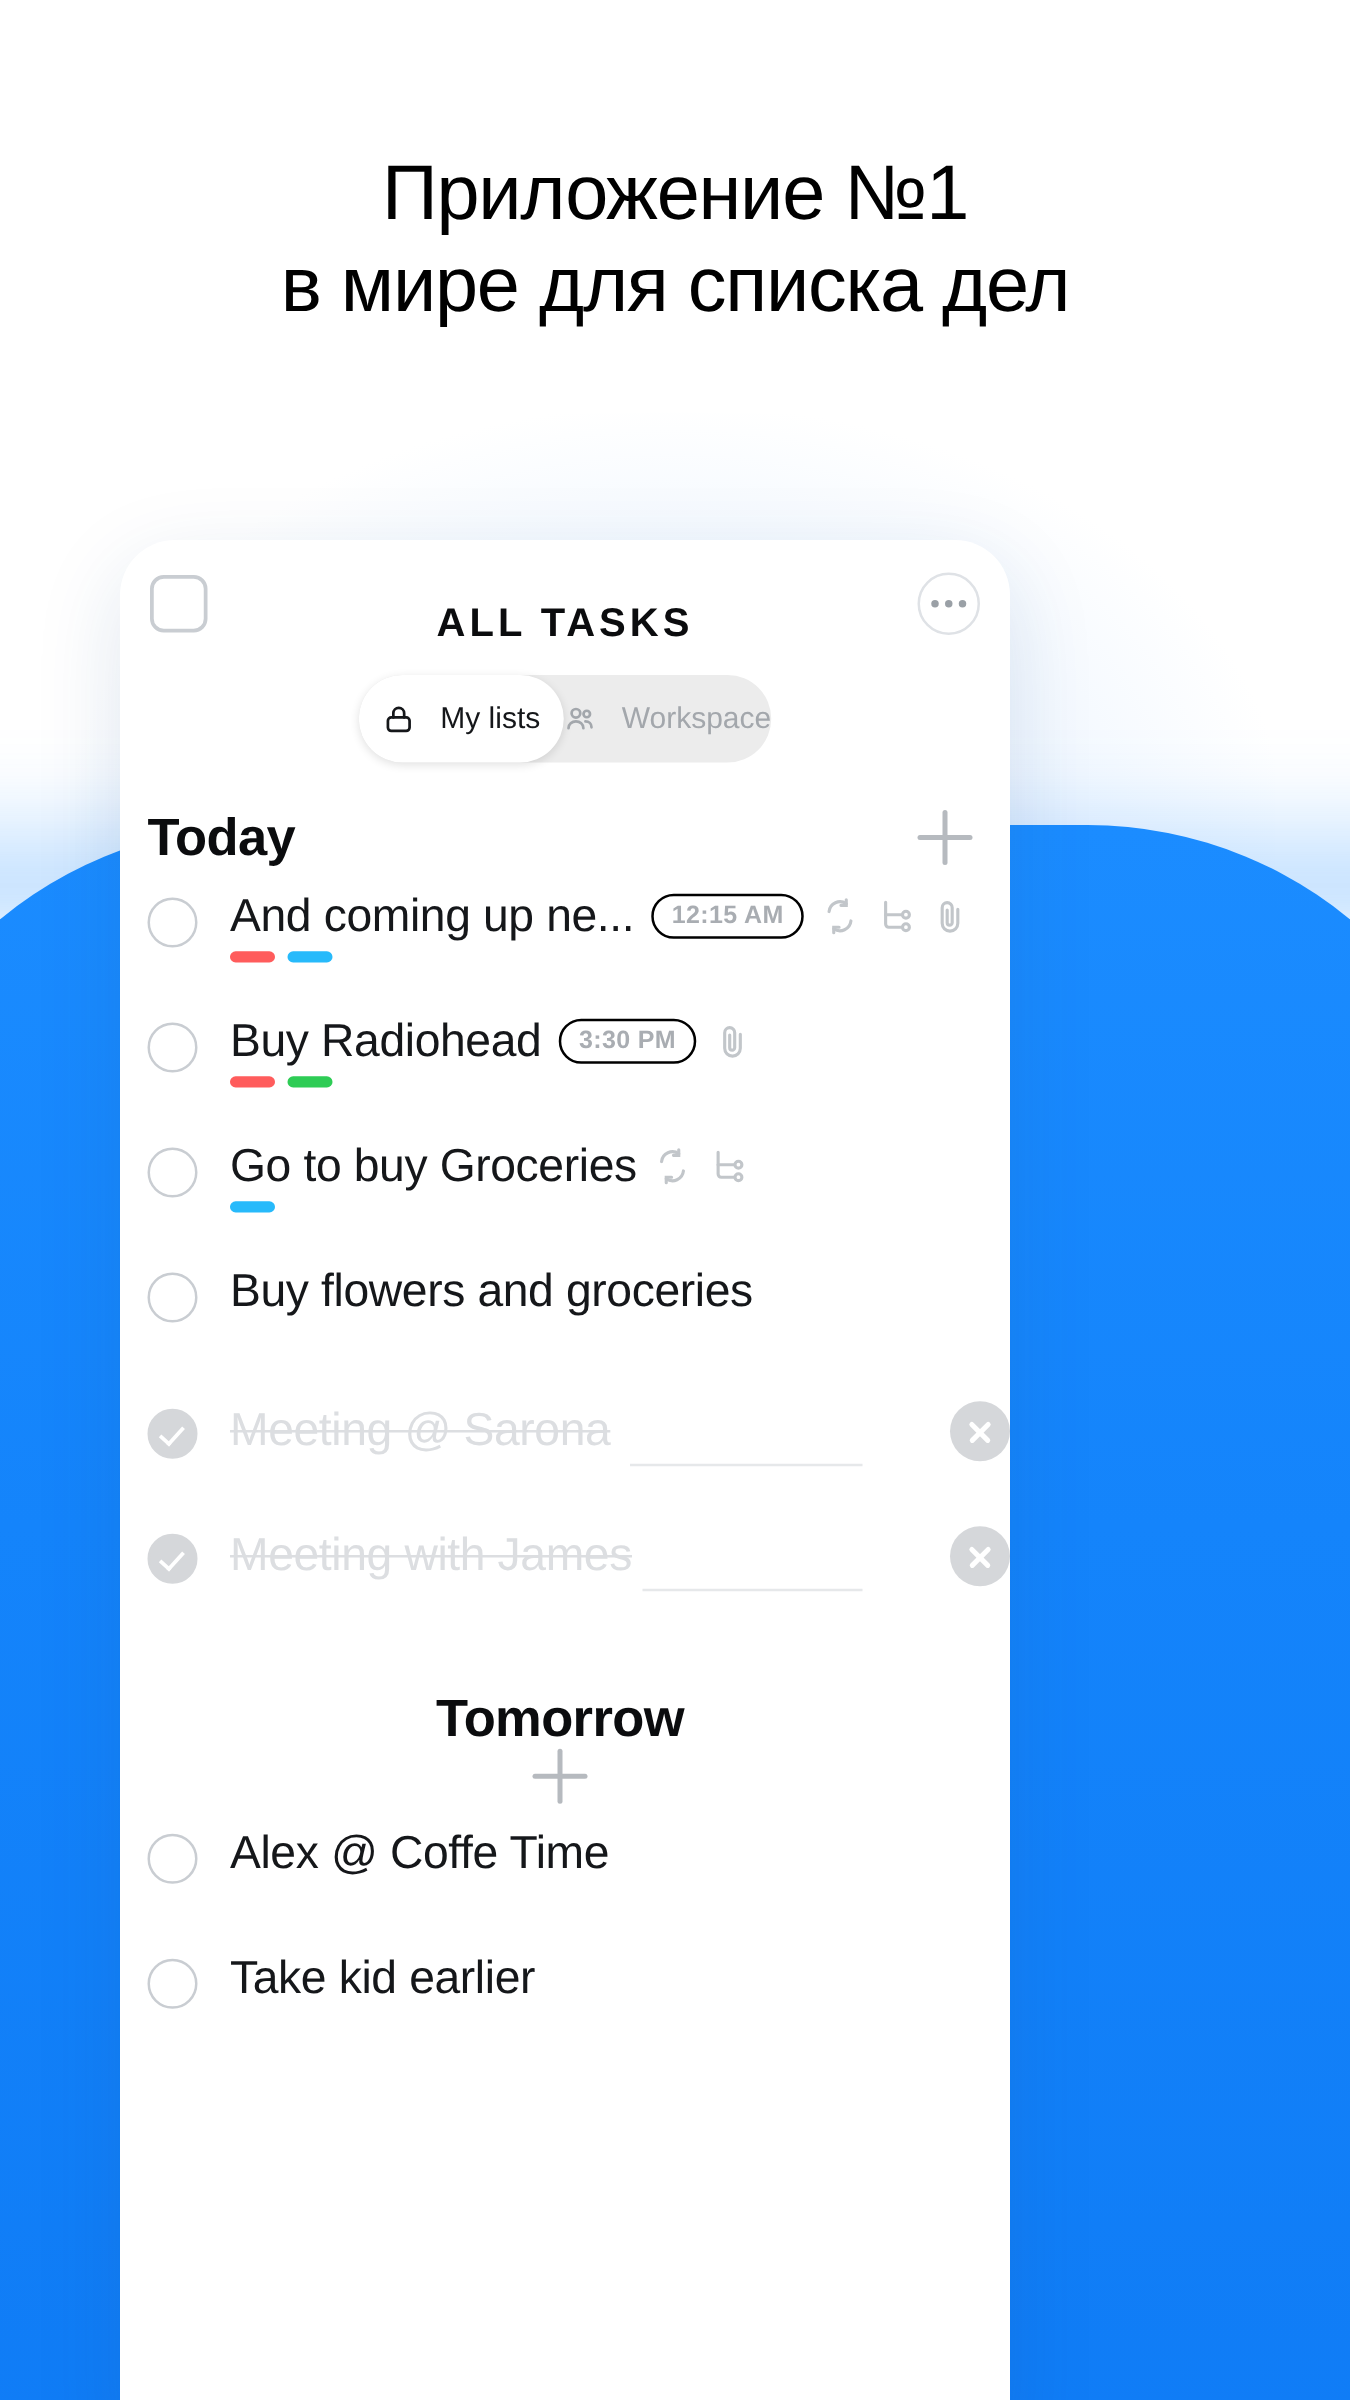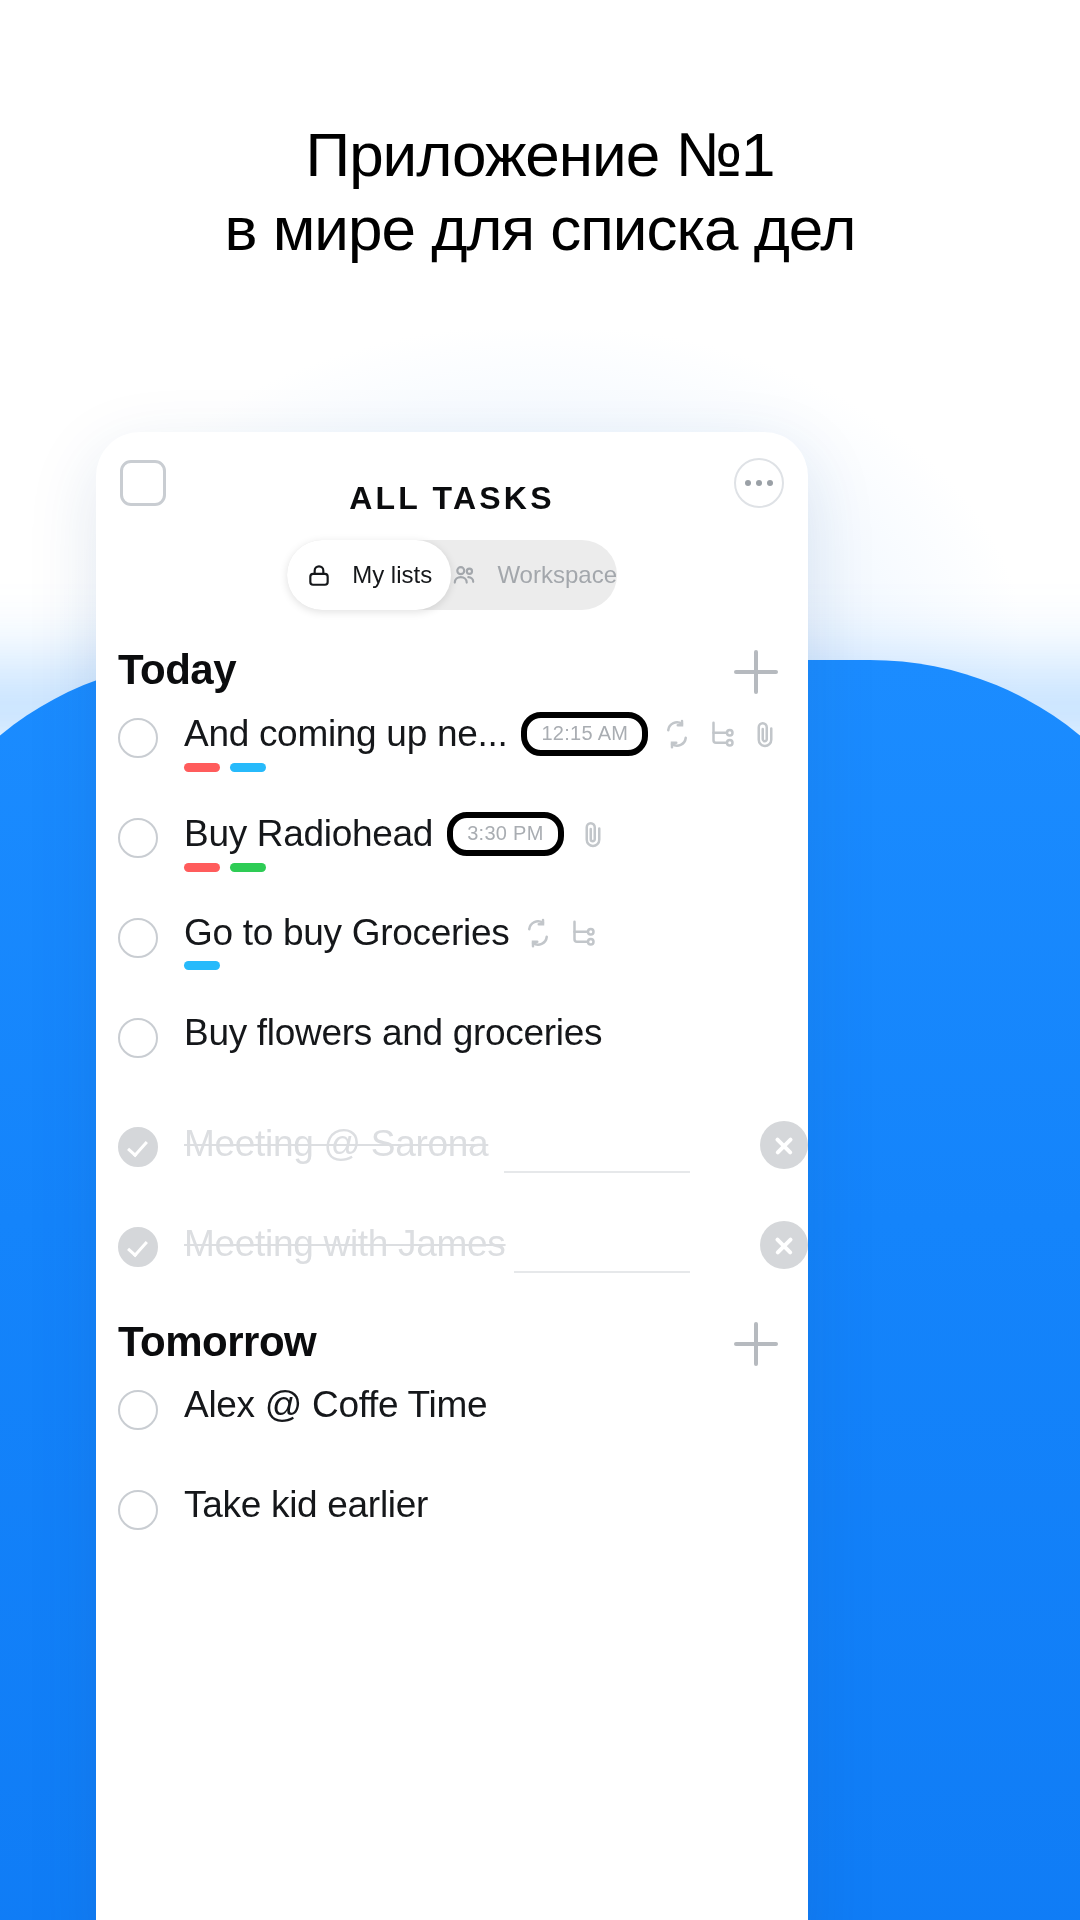--- a/index.html
+++ b/index.html
@@ -74,21 +74,21 @@
   }
   .seg-item.active{
     background:#fff;border-radius:35px;color:#15171a;font-weight:500;
     box-shadow:0 2px 8px rgba(0,0,0,.12);
     margin:0;height:70px;
   }
   .seg-ico{width:26px;height:26px;display:block;}
 
   
   .sec{
-    display:flex;align-items:flex-end;justify-content:space-between;
+    display:flex;align-items:center;justify-content:space-between;
     padding:0 30px 0 22px;margin-top:36px;
   }
   .sec-title{font-size:42px;font-weight:bold;color:#0b0c0e;letter-spacing:-.5px;}
   .plus{width:44px;height:44px;position:relative;}
   .plus::before,.plus::after{
     content:"";position:absolute;background:#b6babf;border-radius:2px;
   }
   .plus::before{left:0;top:20px;width:44px;height:4px;}
   .plus::after{left:20px;top:0;width:4px;height:44px;}
 
@@ -109,22 +109,22 @@
     border:3.5px solid #fff;border-top:none;border-left:none;
     transform:rotate(42deg);box-sizing:border-box;
   }
   .t-body{margin-left:26px;flex:1;min-width:0;position:relative;}
   .t-line{display:flex;align-items:center;gap:14px;}
   .t-title{
     font-size:37px;color:#15171a;white-space:nowrap;letter-spacing:-.3px;
   }
   .t-title.done{color:#dcdee1;text-decoration:line-through;text-decoration-thickness:2px;}
   .time-pill{
-    border:6px solid #000000;border-radius:20px;padding:4px 14px 5px;
-    font-size:20px;font-weight:normal;color:#a9adb2;letter-spacing:.3px;white-space:nowrap;text-align:right;
+    border:2px solid #000000;border-radius:20px;padding:4px 14px 5px;
+    font-size:20px;font-weight:bold;color:#a9adb2;letter-spacing:.3px;white-space:nowrap;text-align:right;
   }
   .t-ico{width:30px;height:30px;flex:0 0 auto;}
   .tags{display:flex;gap:10px;margin-top:7px;}
   .tag{width:36px;height:9px;border-radius:5px;display:block;}
   .strike-fill{
     position:absolute;left:0;right:0;top:25px;height:2px;background:#e6e8ea;
   }
   .x-btn{
     width:48px;height:48px;border-radius:50%;background:#d5d7da;position:relative;
     flex:0 0 auto;margin-top:2px;
@@ -280,21 +280,21 @@
 
   <div class="task completed">
     <div class="circ done"></div>
     <div class="t-body">
       <span class="t-title done">Meeting with James</span>
       <div class="strike-fill" style="left:330px;right:70px;top:48px;"></div>
     </div>
     <div class="x-btn"></div>
   </div>
 
-  <div class="sec" style="margin-top:24px;">
+  <div class="sec" style="margin-top:57px;flex-direction:column;">
     <div class="sec-title">Tomorrow</div>
     <div class="plus"></div>
   </div>
 
   <div class="task">
     <div class="circ"></div>
     <div class="t-body">
       <div class="t-line">
         <span class="t-title">Alex @ Coffe Time</span>
       </div>

